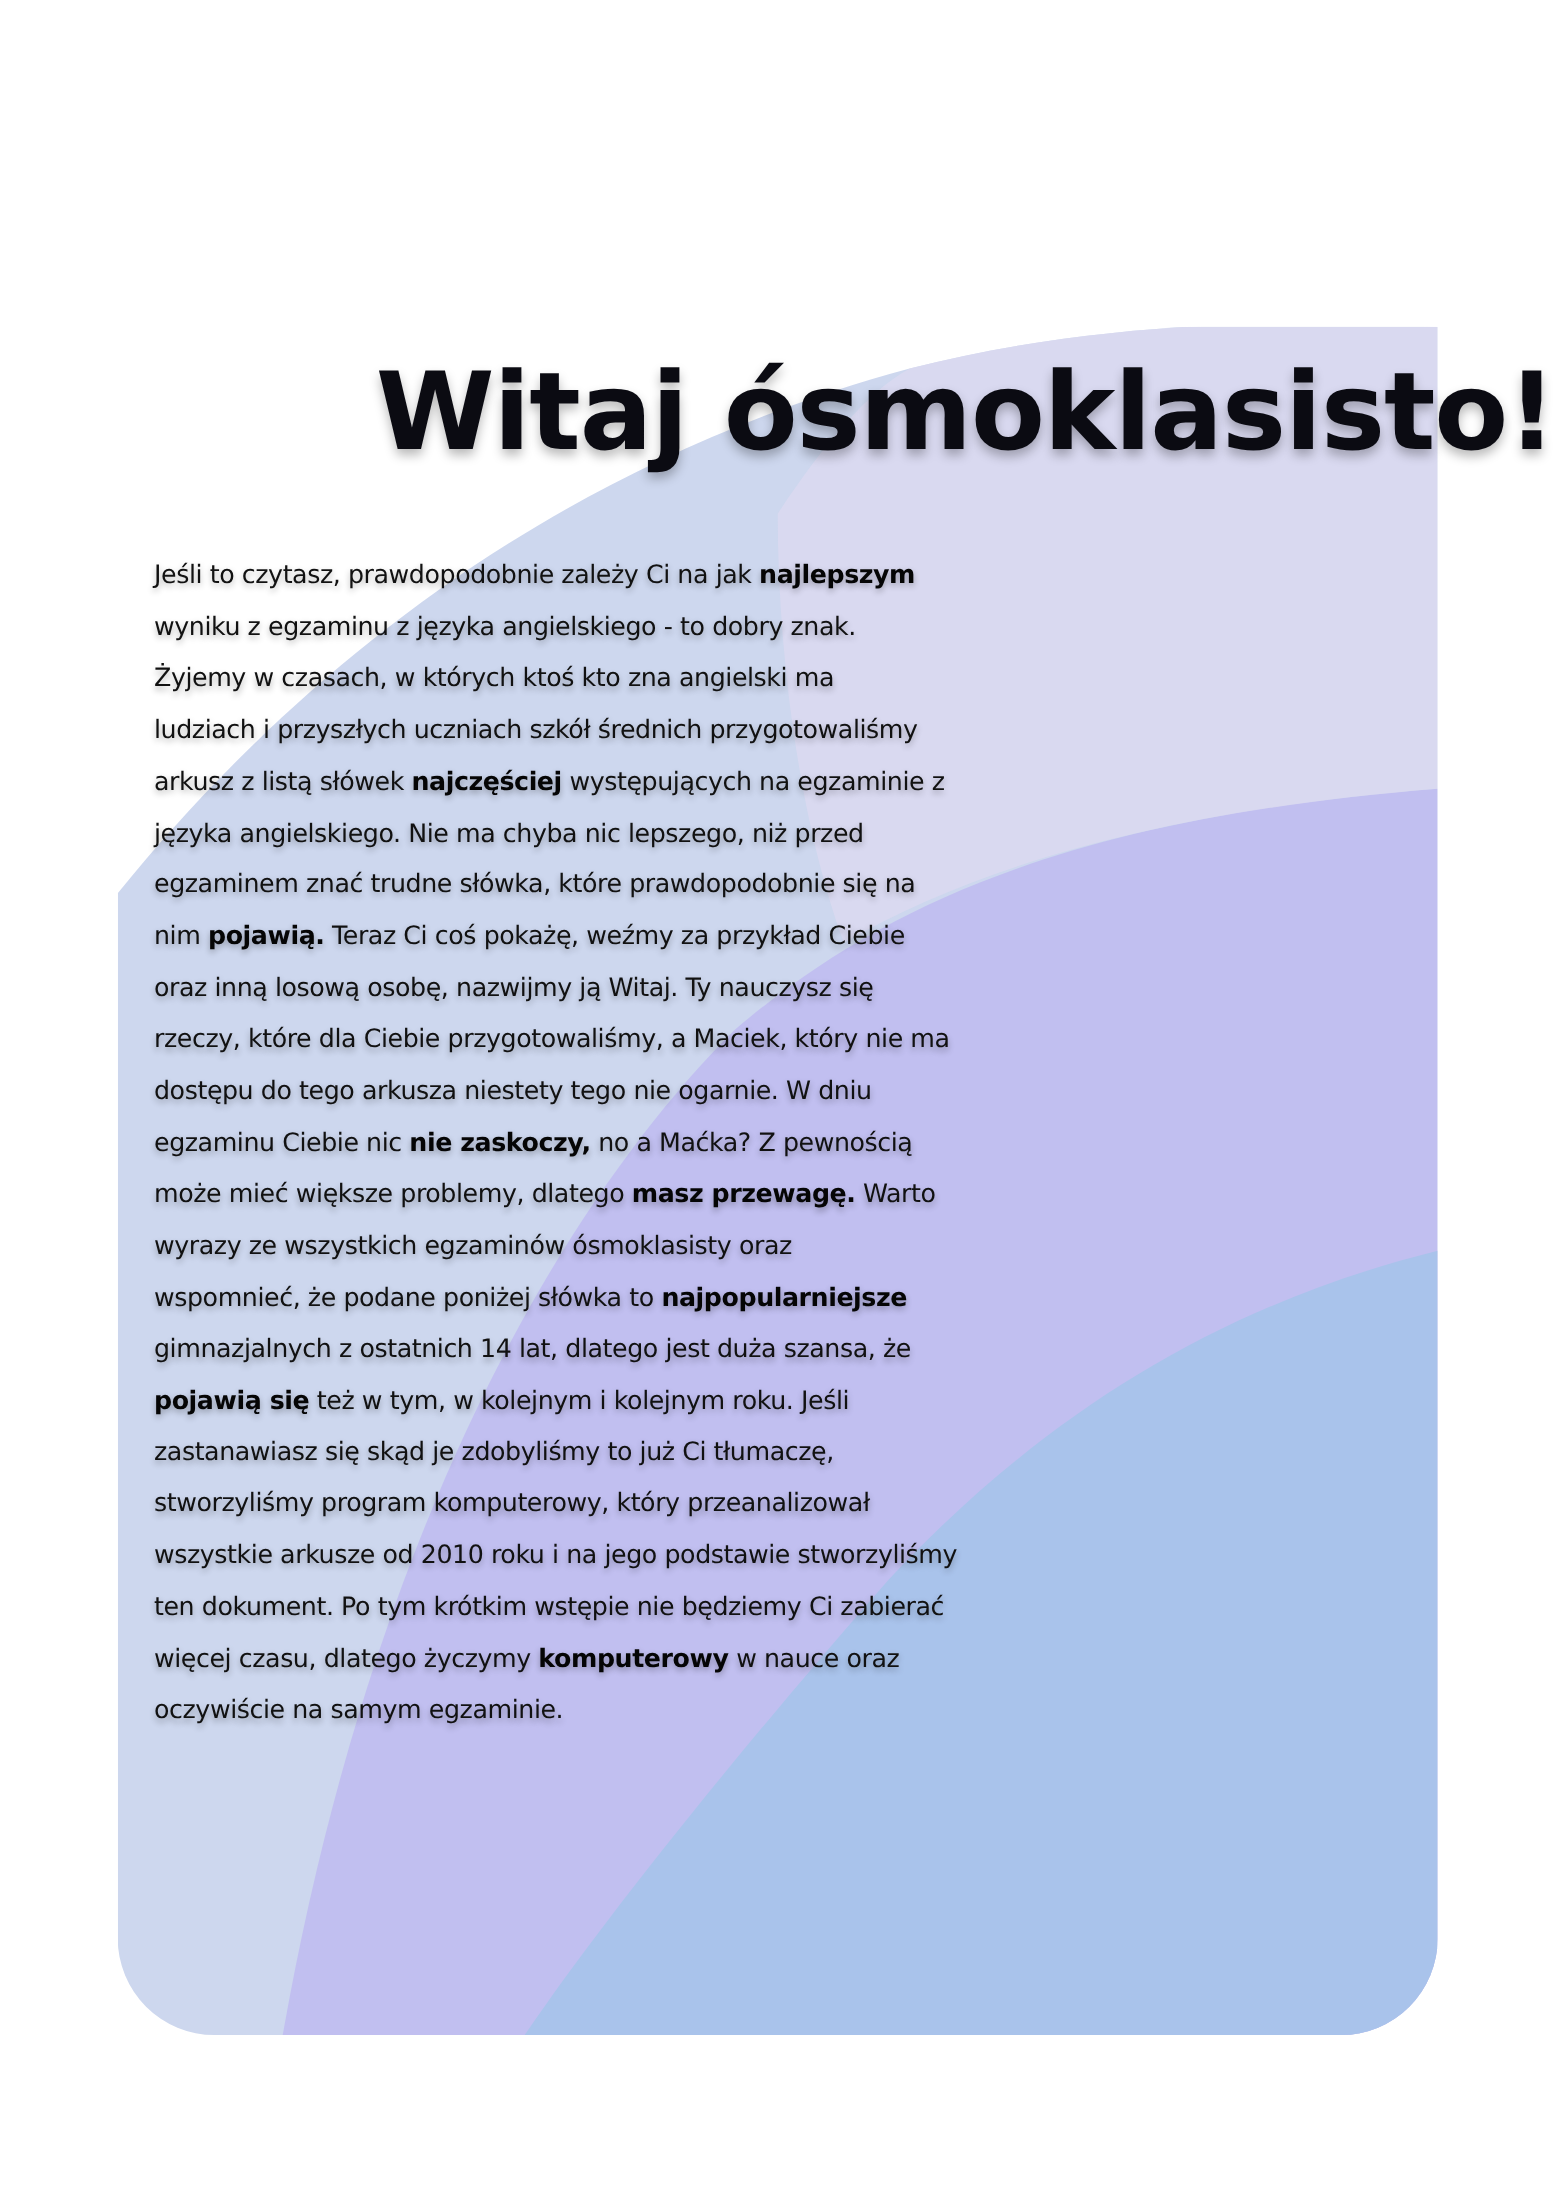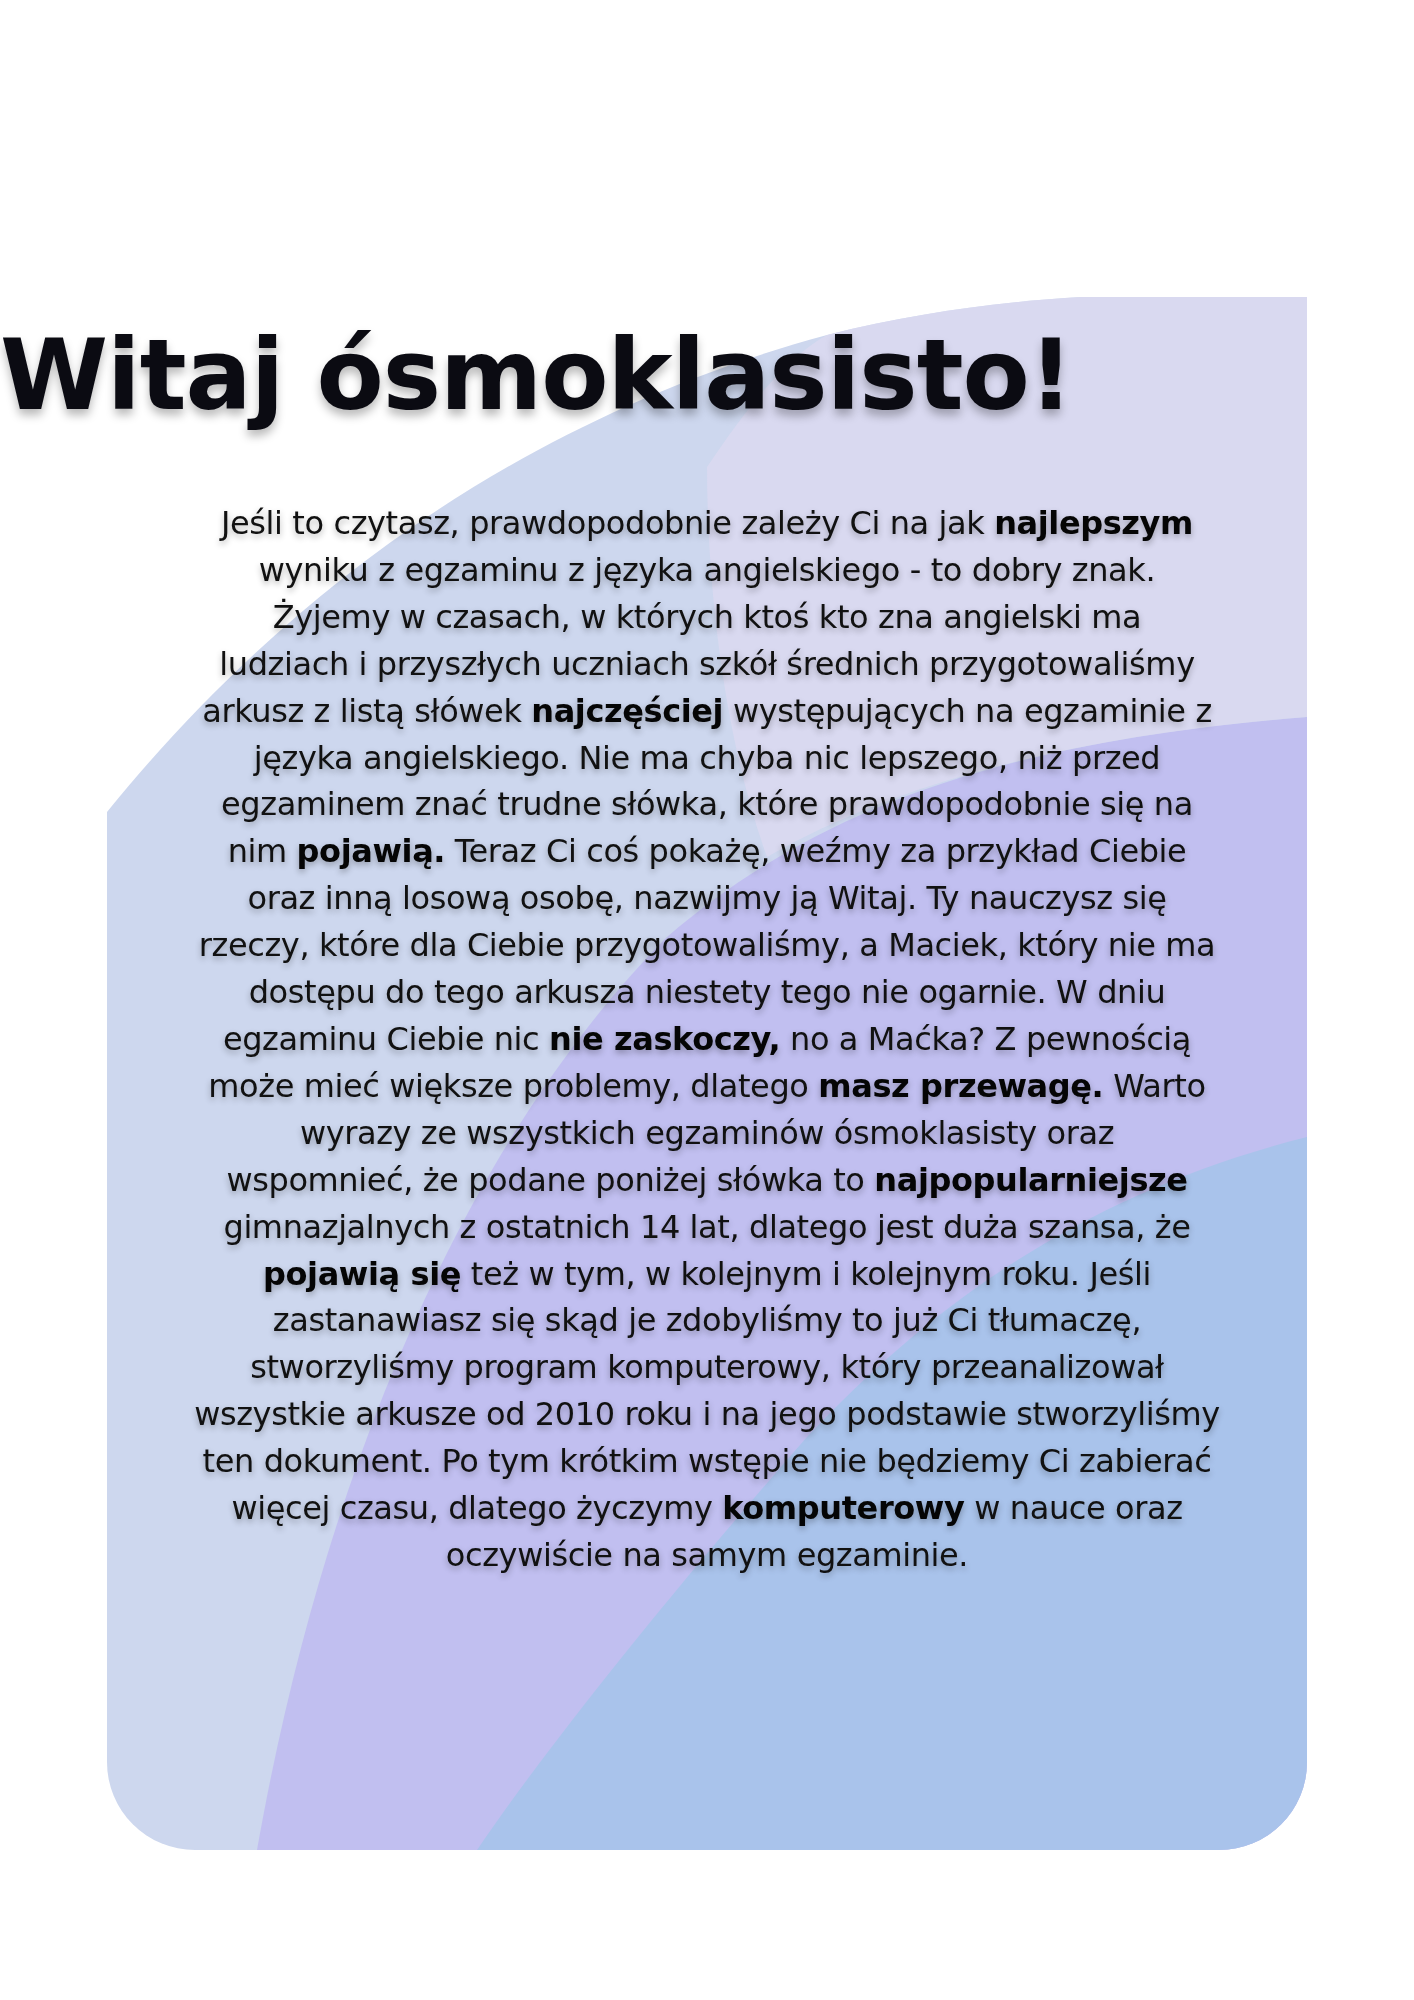--- a/index.html
+++ b/index.html
@@ -27,38 +27,38 @@
       left: 0;
       top: 0;
       width: 1200px;
       height: 1553px;
     }
     .title {
       position: absolute;
       left: 0;
       top: 310px;
       width: 1414px;
-      text-align: left;
+      text-align: right;
       font-family: "DejaVu Sans", sans-serif;
       font-weight: bold;
       font-size: 98px;
       line-height: 130px;
       letter-spacing: -1px;
       color: #0b0b12;
       text-shadow: 0 6px 10px rgba(0,0,0,0.28);
       margin: 0;
     }
     .body-text {
       position: absolute;
       left: 140px;
       top: 500px;
       width: 1134px;
-      text-align: center;
+      text-align: left;
       font-family: "DejaVu Sans", sans-serif;
-      font-size: 32px;
+      font-size: 23px;
       line-height: 46.9px;
       color: #111111;
       text-shadow: 0 3px 6px rgba(0,0,0,0.30);
       margin: 0;
       letter-spacing: -0.4px;
     }
     .body-text .line {
       display: block;
       white-space: nowrap;
     }

